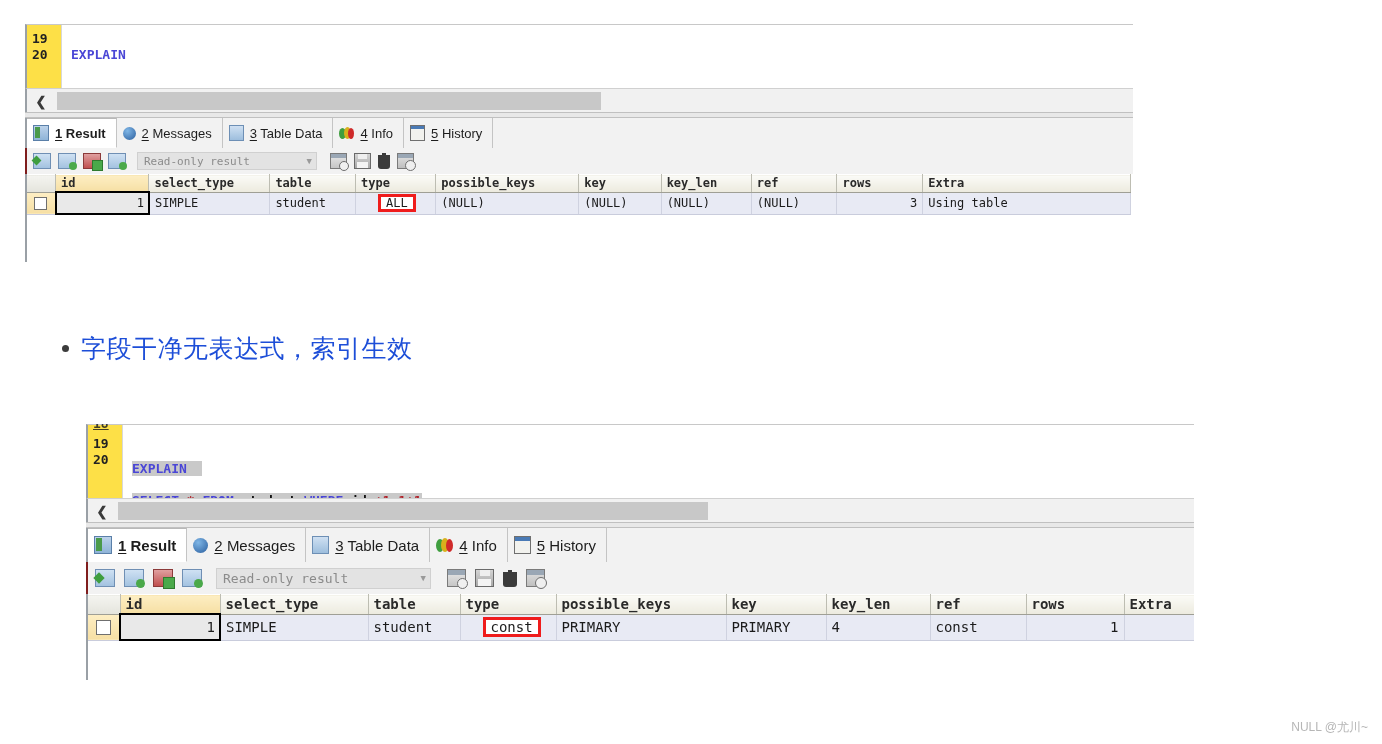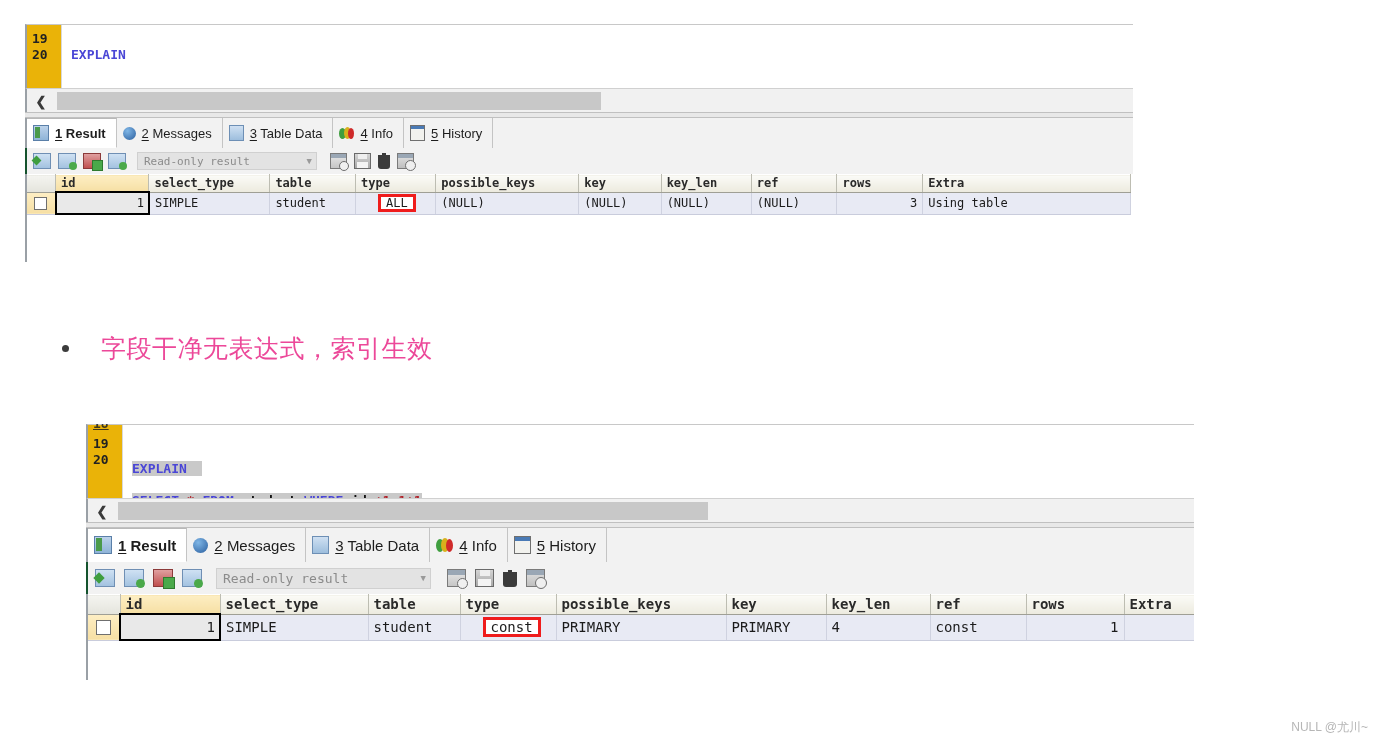--- a/index.html
+++ b/index.html
@@ -8,21 +8,21 @@
     font-family:"Liberation Sans",sans-serif;
     overflow:hidden;position:relative;
   }
 
   
   .panel{position:absolute;background:#ffffff;overflow:hidden;}
 
   
   .editor{position:absolute;left:0;right:0;top:0;background:#ffffff;
           border-left:2px solid #9aa0a6;border-top:1px solid #c8c8c8;}
-  .gutter{position:absolute;left:0;top:0;bottom:0;width:34px;background:#eab308;
+  .gutter{position:absolute;left:0;top:0;bottom:0;width:34px;background:#fde047;
           border-right:1px solid #d8d8d8;}
   .gutter .ln{
     font-family:"DejaVu Sans Mono","Liberation Mono",monospace;
     font-weight:bold;color:#222;text-align:left;padding-left:5px;
   }
   .code{position:absolute;left:44px;top:0;right:0;
         font-family:"DejaVu Sans Mono","Liberation Mono",monospace;
         white-space:pre;}
   .kw{color:#4a46d6;font-weight:bold;}
   .id{color:#111;font-weight:bold;}
@@ -48,21 +48,21 @@
   .tab{display:flex;align-items:center;gap:6px;height:100%;
     padding:0 10px 0 6px;box-sizing:border-box;
     border-right:1px solid #c4c4c4;color:#1d1d1d;}
   .tab.active{background:#ffffff;border-top:1px solid #b8b8b8;
       border-bottom:1px solid #ffffff;font-weight:bold;}
   .tab .lbl u{text-underline-offset:2px;}
   .tabicon{flex:0 0 auto;display:inline-block;position:relative;}
 
   
   .gridbar{position:absolute;left:0;right:0;background:#f2f2f2;
-    border-left:2px solid #14532d;display:flex;align-items:center;gap:7px;}
+    border-left:2px solid #7f1d1d;display:flex;align-items:center;gap:7px;}
   .tbicon{position:relative;display:inline-block;}
   .ro-select{background:#e3e3e3;border:1px solid #d0d0d0;color:#8b8b8b;
     font-family:"DejaVu Sans Mono","Liberation Mono",monospace;
     display:flex;align-items:center;justify-content:space-between;
     box-sizing:border-box;padding:0 4px 0 6px;}
   .ro-select .chev{color:#9a9a9a;font-size:9px;}
 
   
   .grid{position:absolute;left:0;right:0;background:#ffffff;
      border-left:2px solid #9aa0a6;overflow:hidden;}
@@ -86,22 +86,22 @@
      text-align:right;}
   .cbox{display:inline-block;width:11px;height:11px;background:#fff;
      border:1px solid #6f6f6f;vertical-align:middle;}
   .redbox{display:inline-block;border:3px solid #ef1c1c;padding:0 5px;
      background:#fff;line-height:1.05;margin-left:20px;}
   .num{text-align:right;padding-right:5px !important;}
 
   
   .bullet-row{position:absolute;display:flex;align-items:center;gap:12px;}
   .bullet-dot{width:7px;height:7px;border-radius:50%;background:#3c3c3c;flex:0 0 auto;}
-  .bullet-text{font-size:25px;color:#ec4899;letter-spacing:.5px;
-     font-family:"DejaVu Sans","Liberation Sans",sans-serif;margin-left:20px;}
+  .bullet-text{font-size:25px;color:#1d4ed8;letter-spacing:.5px;
+     font-family:"DejaVu Sans","Liberation Sans",sans-serif;}
 
   .watermark{position:absolute;right:14px;bottom:8px;color:#b6b6b6;font-size:12px;}
 </style>
 </head>
 <body>
 
 <div class="panel" style="left:25px;top:24px;width:1108px;height:238px;">
 
   <div class="editor" style="top:0;height:64px;">
     <div class="gutter">

